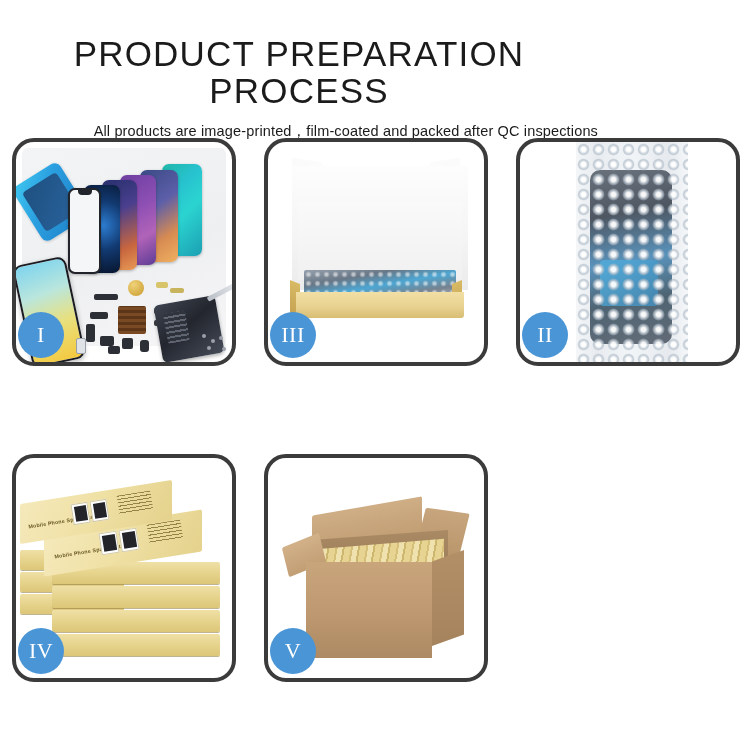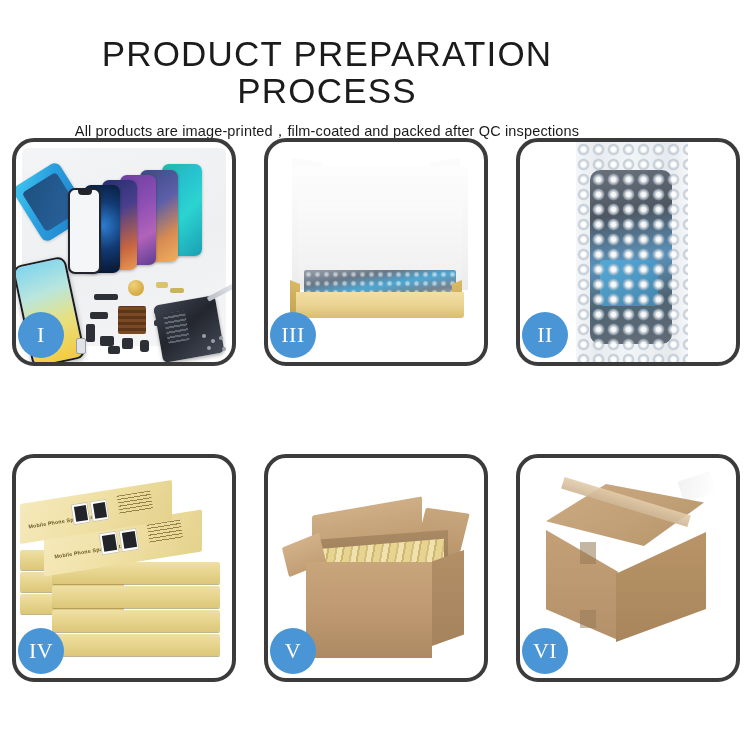--- a/index.html
+++ b/index.html
@@ -15,40 +15,40 @@
     font-family: "Liberation Sans", sans-serif;
     -webkit-font-smoothing: antialiased;
   }
 
   
   .header {
     position: absolute;
     left: 0; top: 0;
     width: 598px;
     text-align: center;
-    margin-left: 28px;
   }
   .title {
     margin: 0;
     padding-top: 36px;
     font-family: "Liberation Sans", sans-serif;
     font-size: 35px;
     font-weight: 400;
     letter-spacing: 1.2px;
     color: #1b1b1b;
     line-height: 1.05;
   }
   .subtitle {
     margin: 0;
     padding-top: 12px;
     font-family: "Liberation Sans", sans-serif;
     font-size: 14.5px;
     font-weight: 400;
     letter-spacing: 0.15px;
     color: #1b1b1b;
+    text-align: right;
   }
 
   
   .grid {
     position: absolute;
     left: 12px;
     top: 138px;
     width: 728px;
     display: grid;
     grid-template-columns: repeat(3, 224px);
@@ -500,26 +500,14 @@
       <div class="c-innerback"></div>
       <div class="c-fill"></div>
       <div class="c-flapLeft"></div>
       <div class="c-flapFront"></div>
       <div class="c-body"></div>
       <div class="c-bodyR"></div>
     </div>
     <div class="badge">V</div>
   </div>
 
-  <div class="panel">
-    <div class="panel-stage">
-      <div class="s-glint"></div>
-      <div class="s-top"></div>
-      <div class="s-tape"></div>
-      <div class="s-left"></div>
-      <div class="s-right"></div>
-      <div class="s-tab1"></div>
-      <div class="s-tab2"></div>
-    </div>
-    <div class="badge">VI</div>
-  </div>
 
 </div>
 
 </body></html>

